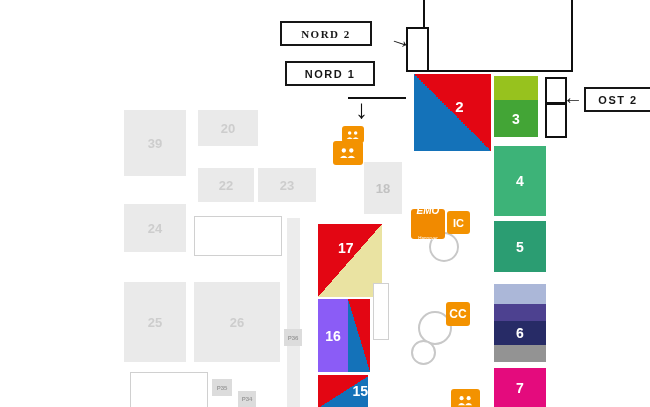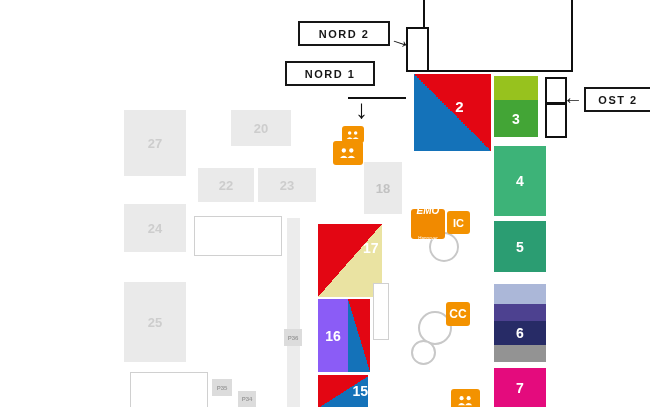--- a/index.html
+++ b/index.html
@@ -53,21 +53,21 @@
   .line{background:#111;}
 </style>
 </head>
 <body>
 
 <div id="map-canvas">
 
   <div class="abs bldg" style="left:423px;top:-4px;width:146px;height:72px;"></div>
   <div class="abs bldg" style="left:406px;top:27px;width:19px;height:41px;"></div>
 
-  <div class="abs entr" style="left:298px;top:21px;width:88px;height:21px;">
+  <div class="abs entr" style="left:280px;top:21px;width:88px;height:21px;font-family:Liberation Serif, serif;">
     <span>NORD 2</span>
   </div>
   <div class="abs arrow" style="left:390px;top:29px;font-size:22px;transform:rotate(18deg);">→</div>
 
   <div class="abs entr" style="left:285px;top:61px;width:86px;height:21px;">
     <span>NORD 1</span>
   </div>
   <div class="abs line" style="left:348px;top:97px;width:58px;height:2px;"></div>
   <div class="abs arrow" style="left:355px;top:96px;font-size:26px;">↓</div>
 
@@ -104,57 +104,60 @@
       <span class="hall-num">6</span>
     </div>
     <div style="flex:1;background:#939393;"></div>
   </div>
 
   <div class="abs hall" style="left:494px;top:368px;width:52px;height:39px;background:#e40b7d;">
     <span class="hall-num">7</span>
   </div>
 
   <div class="abs ghall" style="left:124px;top:110px;width:62px;height:66px;">
-    <span>27</span>
-  </div>
-  <div class="abs ghall" style="left:198px;top:110px;width:60px;height:36px;margin-left:33px;">
+    <span>39</span>
+  </div>
+  <div class="abs ghall" style="left:198px;top:110px;width:60px;height:36px;">
     <span>20</span>
   </div>
   <div class="abs ghall" style="left:198px;top:168px;width:56px;height:34px;">
     <span>22</span>
   </div>
   <div class="abs ghall" style="left:258px;top:168px;width:58px;height:34px;">
     <span>23</span>
   </div>
   <div class="abs ghall" style="left:364px;top:162px;width:38px;height:52px;color:#c2c2c2;">
     <span>18</span>
   </div>
   <div class="abs ghall" style="left:124px;top:204px;width:62px;height:48px;">
     <span>24</span>
   </div>
   <div class="abs ghall" style="left:124px;top:282px;width:62px;height:80px;">
     <span>25</span>
+  </div>
+  <div class="abs ghall" style="left:194px;top:282px;width:86px;height:80px;">
+    <span>26</span>
   </div>
 
   <div class="abs wbldg" style="left:194px;top:216px;width:86px;height:38px;"></div>
   <div class="abs wbldg" style="left:130px;top:372px;width:76px;height:34px;"></div>
 
   <div class="abs road" style="left:287px;top:218px;width:13px;height:189px;"></div>
   <div class="abs pbox" style="left:284px;top:329px;width:18px;height:17px;">
     <span>P36</span>
   </div>
   <div class="abs pbox" style="left:212px;top:379px;width:20px;height:17px;">
     <span>P35</span>
   </div>
   <div class="abs pbox" style="left:238px;top:391px;width:18px;height:16px;">
     <span>P34</span>
   </div>
 
   <div class="abs diag-rc" style="left:318px;top:224px;width:64px;height:73px;">
-    <span class="hall-num abs" style="left:20px;top:16px;margin-left:25px;">17</span>
+    <span class="hall-num abs" style="left:20px;top:16px;">17</span>
   </div>
 
   <div class="abs" style="left:318px;top:299px;width:52px;height:73px;display:flex;">
     <div class="hall" style="width:30px;background:#8b5cf6;">
       <span class="hall-num">16</span>
     </div>
     <div class="diag-rb-a" style="flex:1;"></div>
   </div>
 
   <div class="abs hall diag-rb-b" style="left:318px;top:375px;width:50px;height:32px;justify-content:flex-end;">

